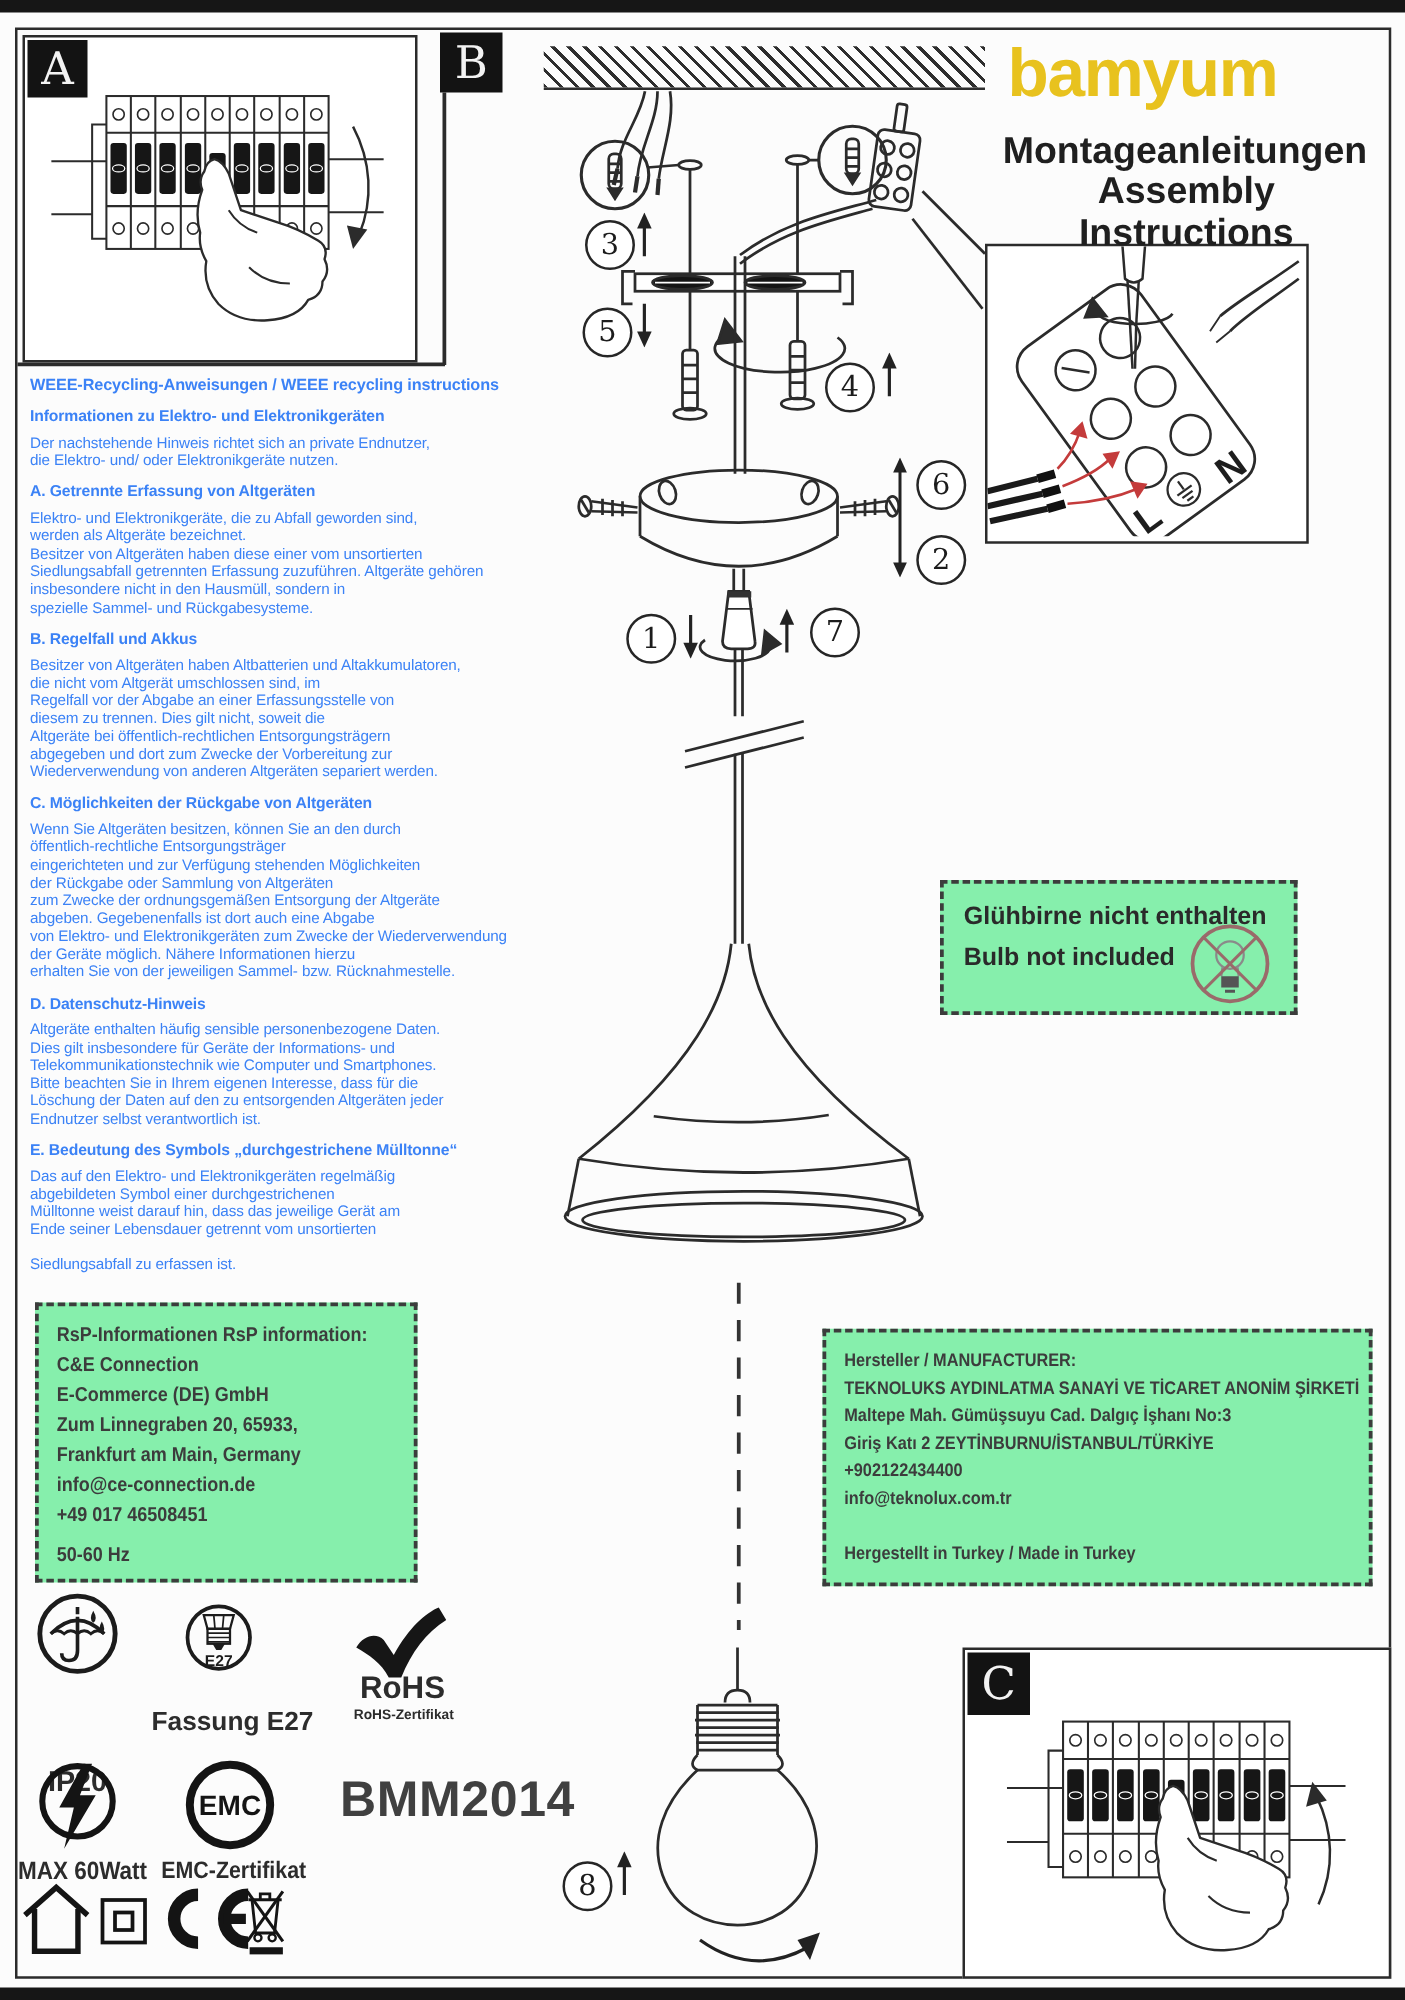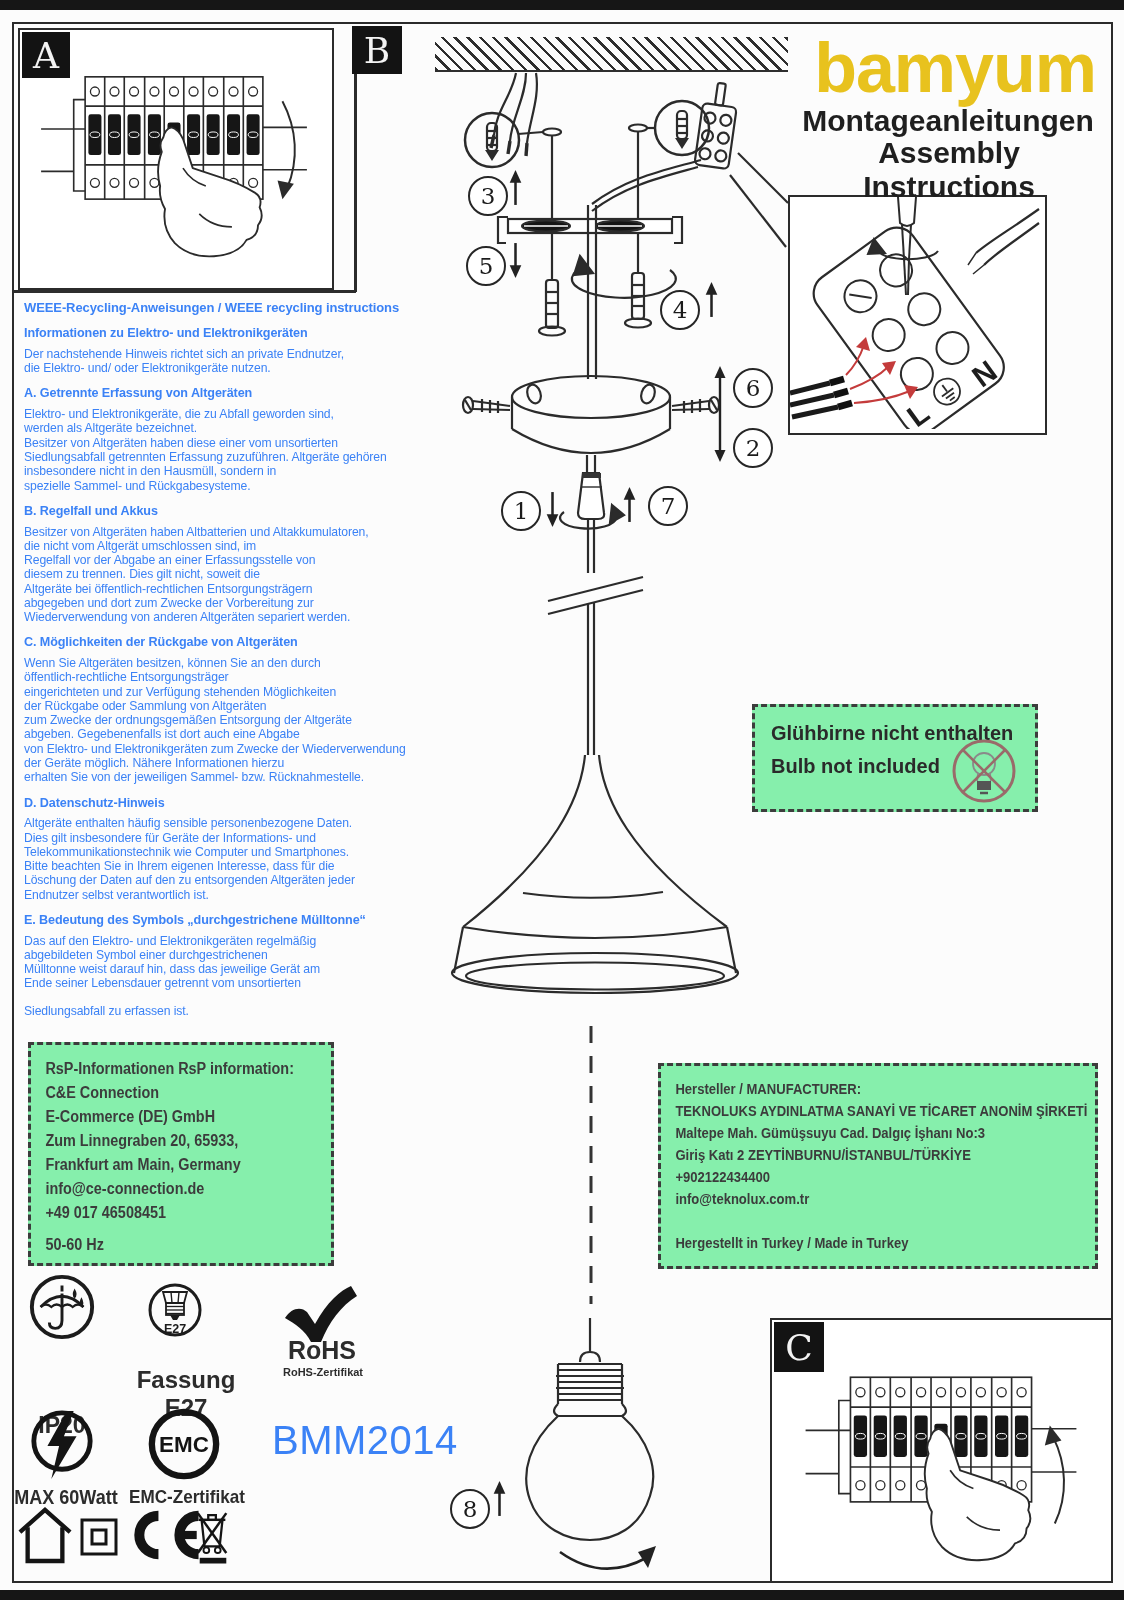--- a/index.html
+++ b/index.html
@@ -18,28 +18,28 @@
   .hatch{background:repeating-linear-gradient(45deg,#2e2e2e 0 2.4px,transparent 2.4px 9px);
          border-bottom:2.6px solid #2e2e2e}
   .line{background:#2b2b2b}
   
   .weee{font-size:12.2px;line-height:1.17;color:#3b82f6;letter-spacing:-.1px}
   .weee .wt{font-weight:bold;font-size:13px;margin:0 0 10px 0}
   .weee .wh{font-weight:bold;font-size:12.6px;margin:11px 0 6px 0}
   .weee .wb{margin:0;white-space:pre-line}
   .weee .wf{margin:13px 0 0 0}
   
-  .brand{font-weight:bold;font-size:70px;letter-spacing:-1px;text-align:right}
+  .brand{font-weight:bold;font-size:54px;letter-spacing:-1px;text-align:left}
   .subt{font-weight:bold;font-size:30px;text-align:center;color:#1f1f1f}
   .condensed{transform:scaleX(.9);transform-origin:0 0}
   .rsp-line{font-weight:bold;font-size:16px;line-height:24px;color:#3c3c3c;white-space:nowrap}
   .man-line{font-weight:bold;font-size:14.5px;line-height:22px;color:#3c3c3c;white-space:nowrap}
   .badge-label{font-weight:bold;color:#2c2c2c;text-align:center}
   .bulbnote-line{font-weight:bold;font-size:20px;line-height:33px;color:#2a2a2a}
-  .model{font-weight:normal;font-size:40px;color:#3b82f6;letter-spacing:.5px}
+  .model{font-weight:bold;font-size:40px;color:#404040;letter-spacing:.5px}
   svg{display:block}
 </style>
 </head>
 <body>
 
 <div class="sheet">
 
   <svg width="0" height="0" style="position:absolute">
     <defs>
       <symbol id="sym-breaker" viewBox="0 0 330 260">
@@ -490,21 +490,21 @@
     <path d="M16,10 L40,10 L37,21 L19,21 Z" fill="none" stroke="#1c1c1c" stroke-width="1.8"></path>
     <line x1="24" y1="10" x2="25" y2="21" stroke="#1c1c1c" stroke-width="1.4"></line>
     <line x1="32" y1="10" x2="31" y2="21" stroke="#1c1c1c" stroke-width="1.4"></line>
     <rect x="19" y="21" width="18" height="12" fill="none" stroke="#1c1c1c" stroke-width="1.8"></rect>
     <line x1="19" y1="24.5" x2="37" y2="24.5" stroke="#1c1c1c" stroke-width="1.3"></line>
     <line x1="19" y1="28" x2="37" y2="28" stroke="#1c1c1c" stroke-width="1.3"></line>
     <line x1="19" y1="31.5" x2="37" y2="31.5" stroke="#1c1c1c" stroke-width="1.3"></line>
     <path d="M23,33 L33,33 L30,38 L26,38 Z" fill="#1c1c1c"></path>
     <text x="28" y="51" text-anchor="middle" font-family="Liberation Sans,sans-serif" font-size="12.5" font-weight="bold" fill="#1c1c1c">E27</text>
   </svg>
-  <div class="abs badge-label" style="left:120px;top:1366px;width:132px;font-size:24px">
+  <div class="abs badge-label" style="left:120px;top:1366px;width:132px;font-size:21px">
     <span>Fassung E27</span>
   </div>
 
   <svg class="abs" viewBox="0 0 76 60" style="left:281px;top:1284px;width:76px;height:60px">
     <path d="M4,34 C10,24 20,22 26,28 L34,40 C46,18 60,6 70,2 L76,12 C60,22 48,38 40,58 L30,58 C24,46 14,40 4,34 Z" fill="#161616"></path>
   </svg>
   <div class="abs badge-label" style="left:284px;top:1336px;width:76px;font-size:25px">
     <span>RoHS</span>
   </div>
   <div class="abs badge-label" style="left:250px;top:1366px;width:146px;font-size:11px">

